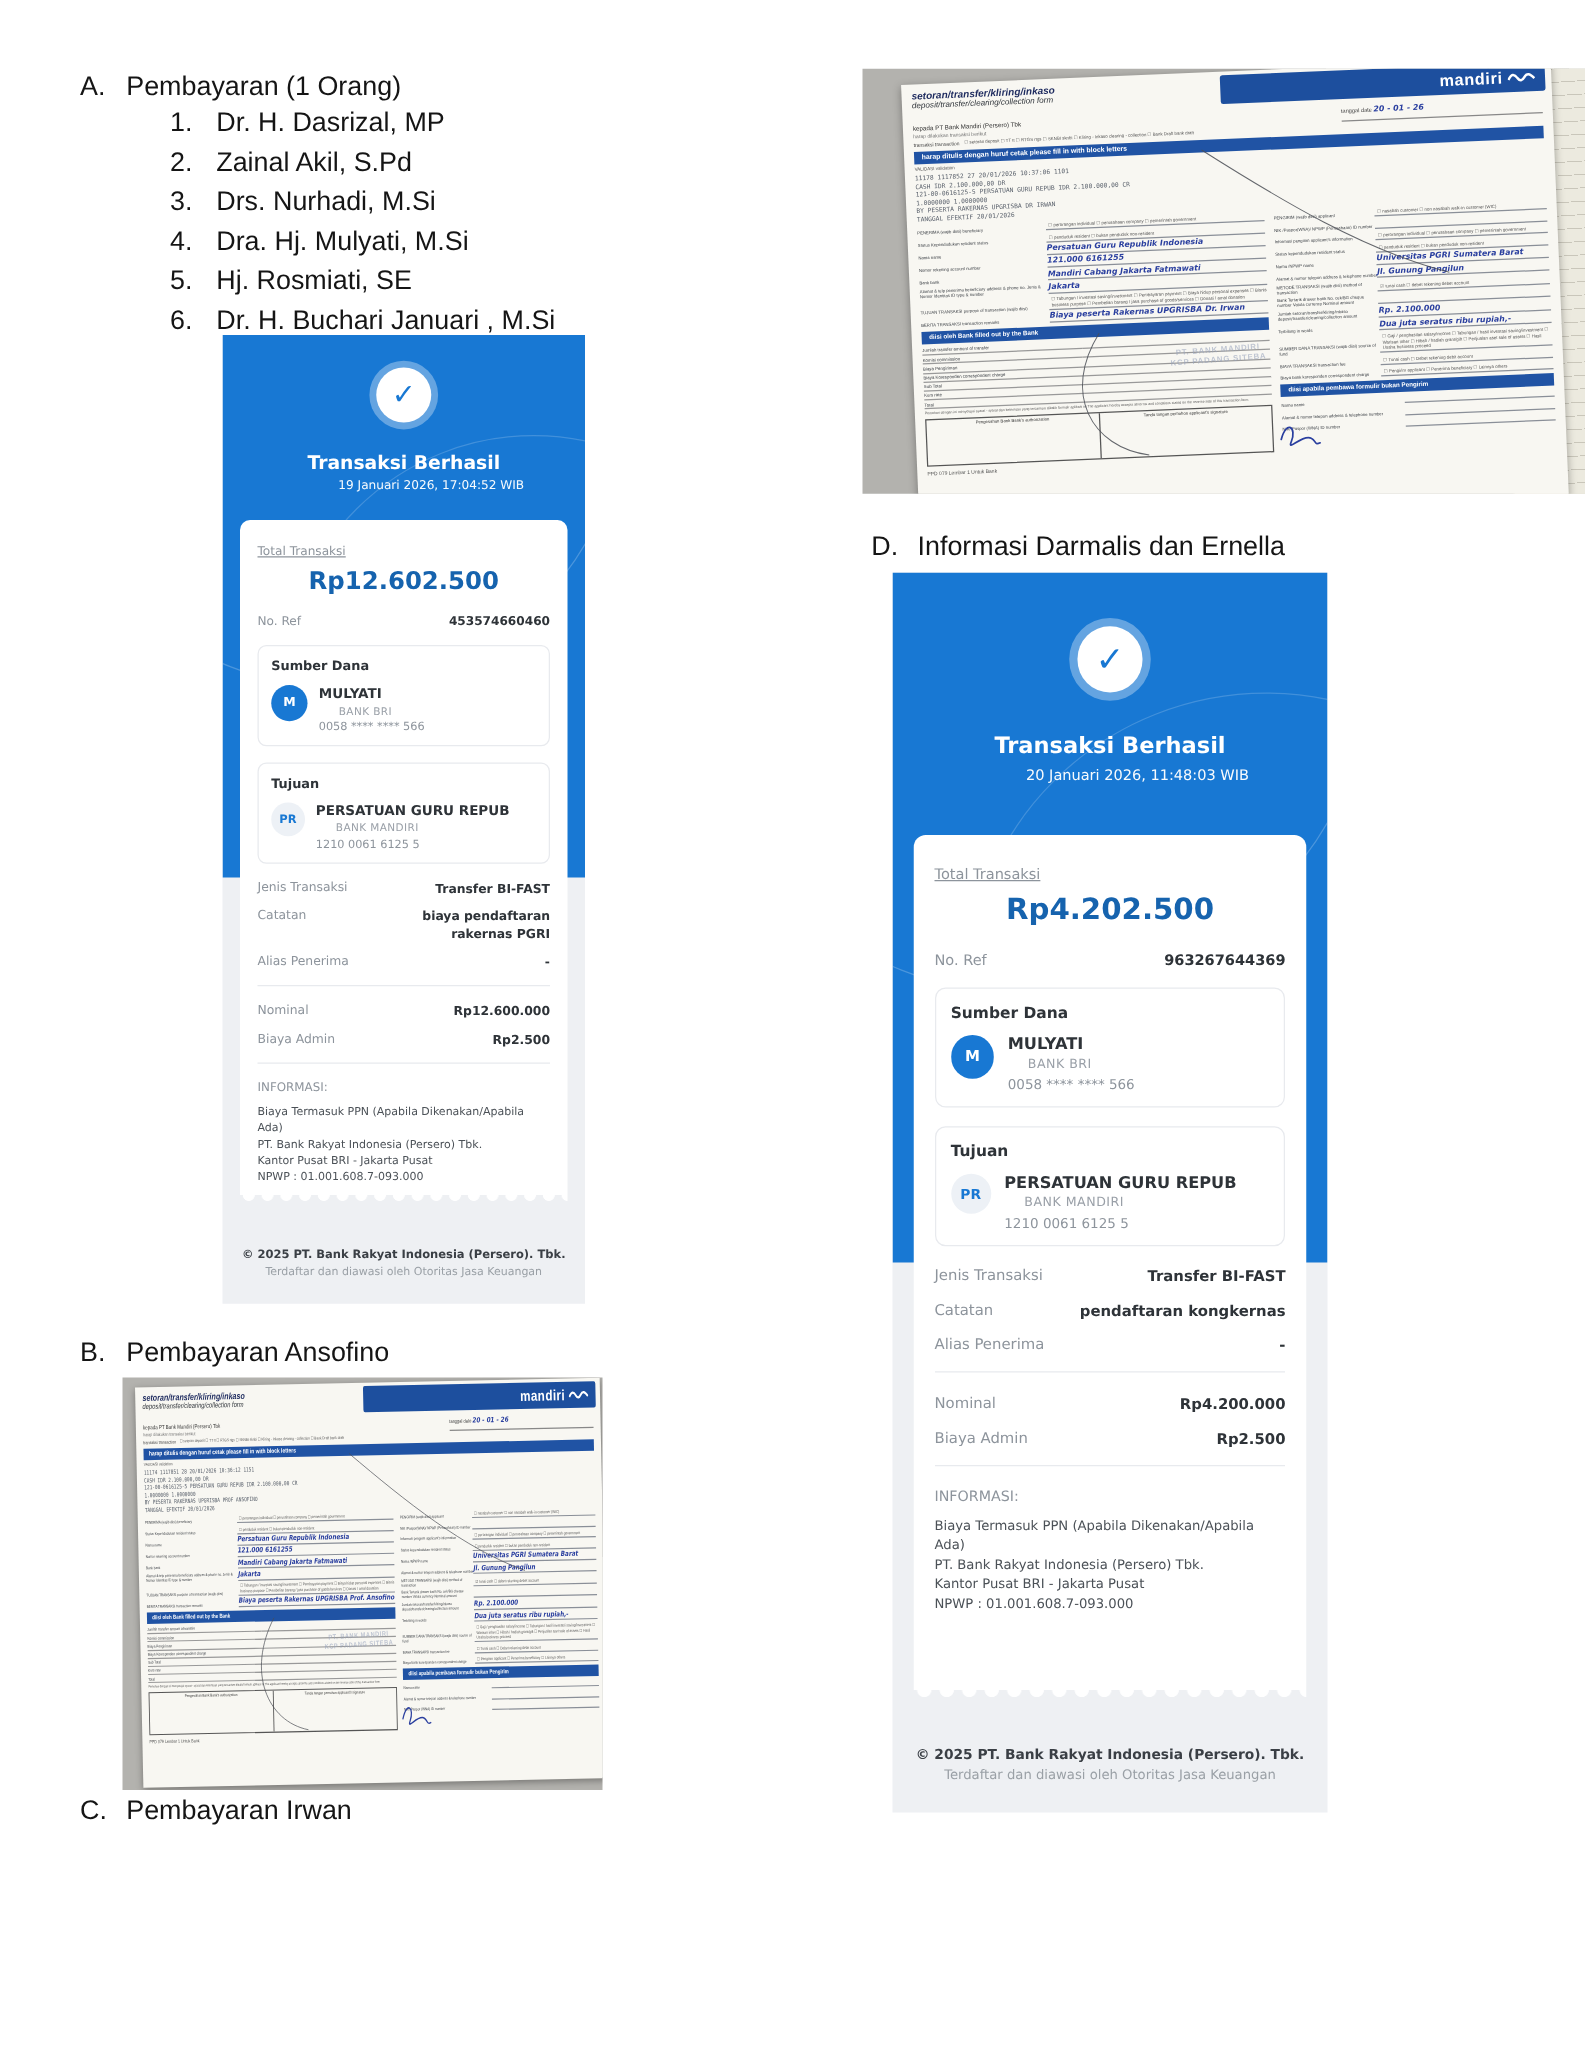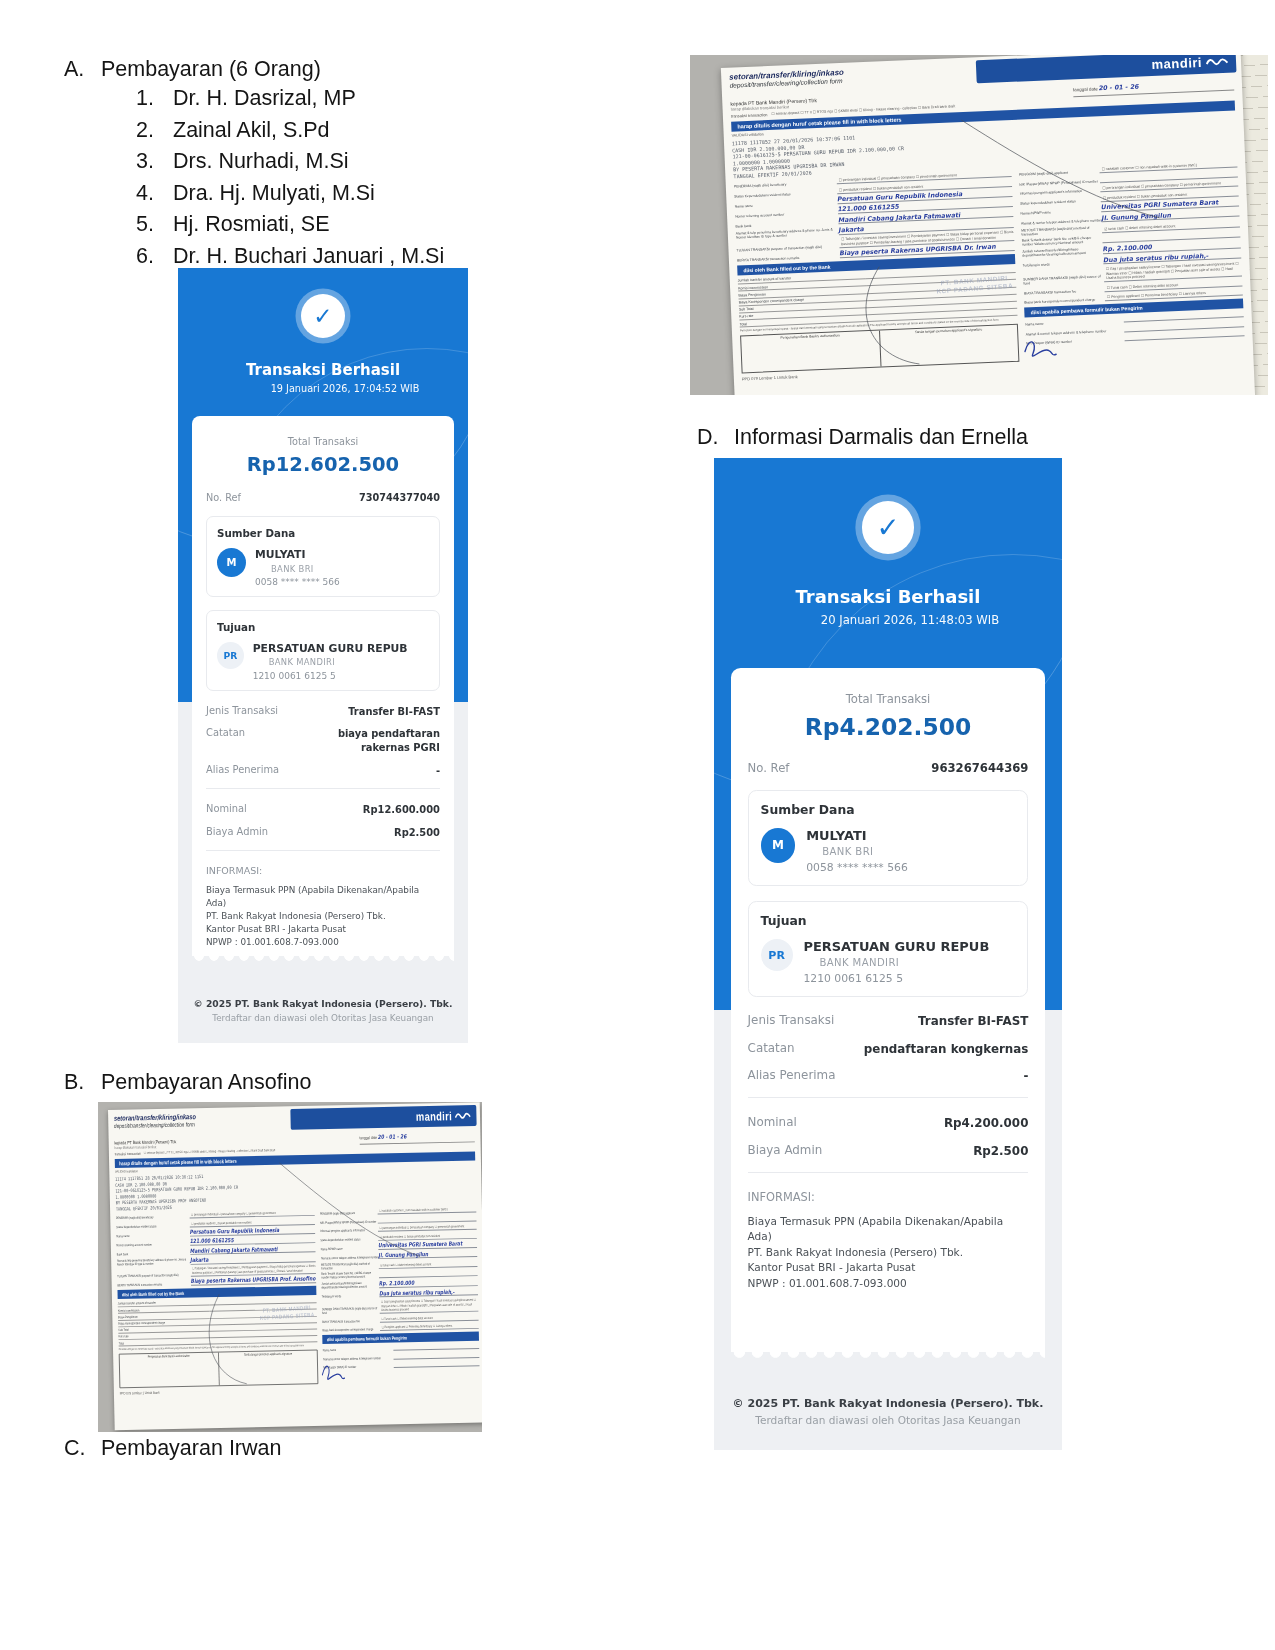--- a/index.html
+++ b/index.html
@@ -34,21 +34,21 @@
   .r-title { margin-top:1.5em; font-size:1.5em; font-weight:bold; }
   .tall .r-title { margin-top:1.8em; }
   .r-date { margin-top:.45em; font-size:.97em; color:rgba(255,255,255,.97);padding-left:44px; }
 
   .r-card { position:absolute; left:1.4em; right:1.4em; top:14.8em; height:54em; background:#fff;
             border-radius:.8em .8em 0 0; padding:1.7em 1.4em 0; box-sizing:border-box; }
   .tall .r-card { top:17.5em; height:57em; }
   .r-scallops { position:absolute; left:0; right:0; bottom:-.78em; height:.8em;
                 background-image:radial-gradient(circle at .7em 0, #fff .45em, rgba(255,255,255,0) .5em);
                 background-size:1.5em .8em; background-repeat:repeat-x; }
-  .r-total-label { text-align:center; color:#8d949c; font-size:.97em; margin-top:.3em; }
+  .r-total-label { text-align:left; color:#8d949c; font-size:.97em; margin-top:.3em;text-decoration:underline; }
   .r-total { text-align:center; color:#1663ae; font-size:1.95em; font-weight:bold; margin-top:.3em; }
   .r-ref { display:flex; justify-content:space-between; margin-top:1.7em; font-size:.97em; }
   .r-ref .lab { color:#8d949c; }
   .r-ref .val { color:#2e3338; font-weight:600; }
   .r-box { border:1px solid #e8eaee; border-radius:.7em; padding:1em 1em .9em; margin-top:1.3em; }
   .r-box-title { font-weight:bold; color:#2e3338; font-size:1.03em; }
   .r-party { display:flex; margin-top:.9em; gap:.9em; }
   .r-avatar { width:2.9em; height:2.9em; border-radius:50%; background:#1878d3; color:#fff;
               display:flex; align-items:center; justify-content:center; font-weight:bold; flex:0 0 auto; }
   .r-avatar.light { background:#edf1f6; color:#1878d3; font-size:.92em; }
@@ -121,21 +121,21 @@
   .pen { stroke:#4a4e55; stroke-width:.8; fill:none; opacity:.85; }
   .sig { stroke:#2a3f9f; stroke-width:1.4; fill:none; stroke-linecap:round; }
 </style>
 </head>
 <body>
 
 <div class="page">
 
   <div class="h" style="left:64px;top:57px">
     <span class="hl">A.</span>
-    <span>Pembayaran (6 Orang)</span>
+    <span>Pembayaran (1 Orang)</span>
   </div>
   <div class="name-list" style="left:136px;top:86px">
       <div class="li">
       <span class="num">1.</span>
       <span class="txt">Dr. H. Dasrizal, MP</span>
     </div>
       <div class="li">
       <span class="num">2.</span>
       <span class="txt">Zainal Akil, S.Pd</span>
     </div>
@@ -164,21 +164,21 @@
           <span class="glyph">✓</span>
         </div>
       <div class="r-title">Transaksi Berhasil</div>
       <div class="r-date">19 Januari 2026, 17:04:52 WIB</div>
     </div>
     <div class="r-card">
       <div class="r-total-label">Total Transaksi</div>
       <div class="r-total">Rp12.602.500</div>
       <div class="r-ref">
         <span class="lab">No. Ref</span>
-        <span class="val">730744377040</span>
+        <span class="val">453574660460</span>
       </div>
       <div class="r-box">
         <div class="r-box-title">Sumber Dana</div>
         <div class="r-party">
           <div class="r-avatar">M</div>
           <div>
             <div class="name">MULYATI</div>
             <div class="bank">BANK BRI</div>
             <div class="acct">0058 **** **** 566</div>
           </div>

